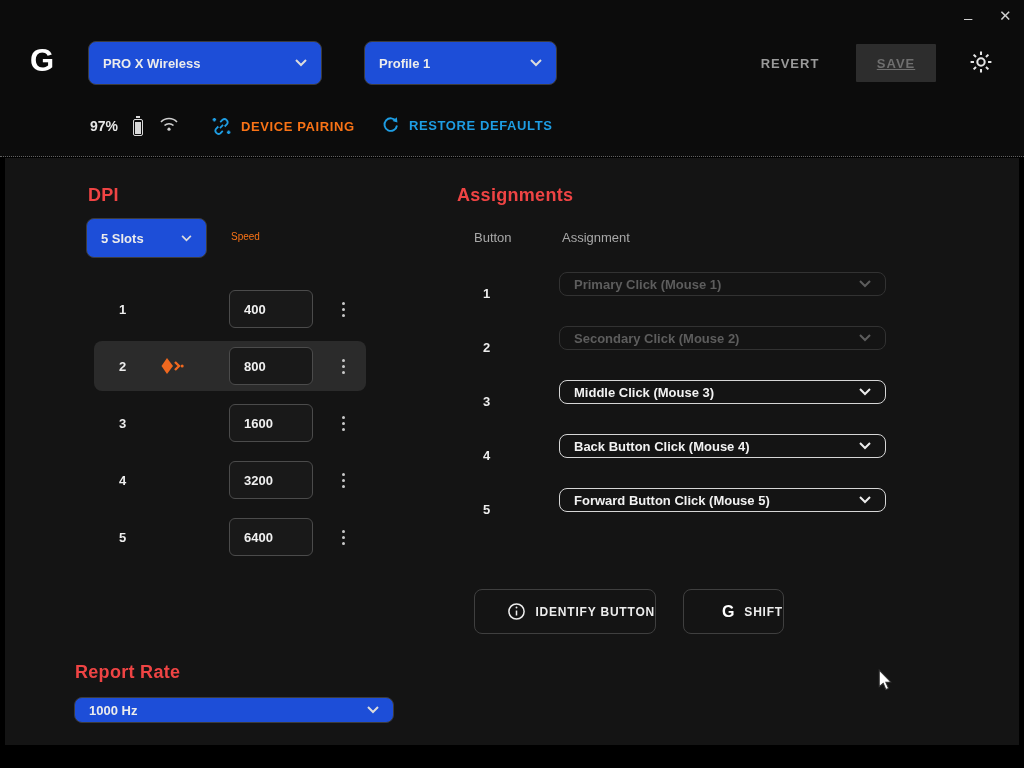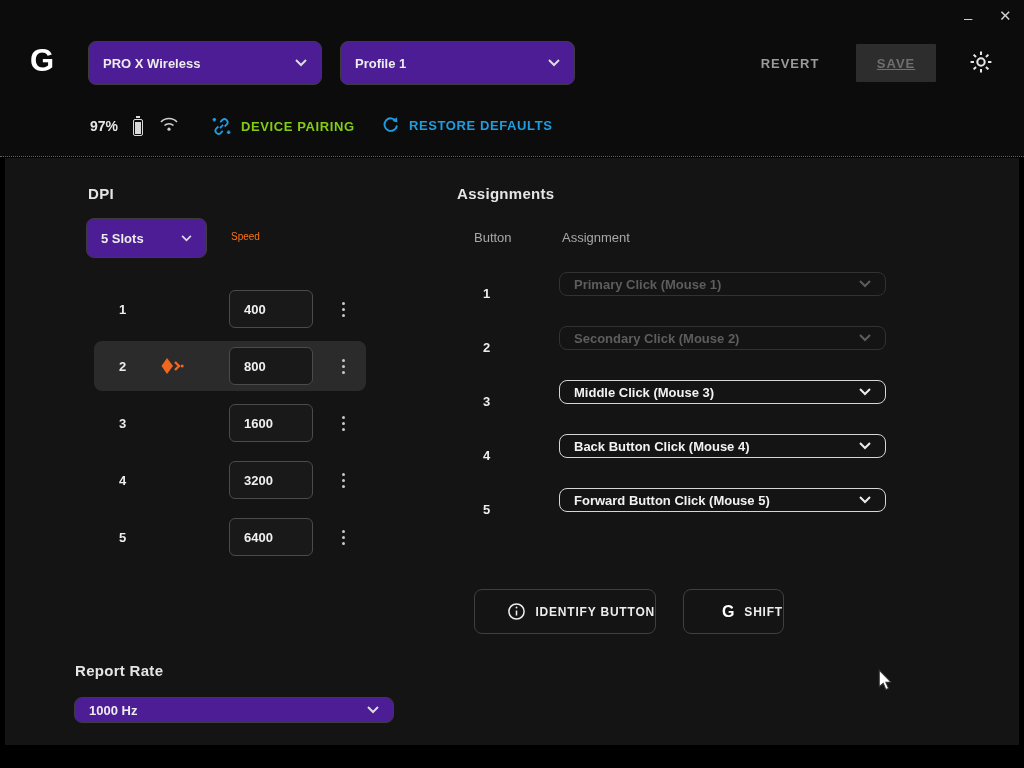--- a/index.html
+++ b/index.html
@@ -16,28 +16,28 @@
   #separator { position:absolute; top:156px; left:0; width:1024px; border-top:1px dotted #606060; }
   #main { position:absolute; top:158px; left:5px; width:1014px; height:587px; background:#141414; }
 
   .winbtn { position:absolute; color:#cfcfcf; font-size:15px; line-height:1; cursor:pointer; }
   #btn-min { top:10px; left:964px; }
   #btn-close { top:8px; left:999px; }
 
   #g-logo { position:absolute; left:24px; top:43px; width:36px; height:36px;
             font-size:31px; font-weight:700; color:#fff; display:flex; align-items:center; justify-content:center; }
 
-  .dd { position:absolute; display:flex; align-items:center; background:#4c1d95;
+  .dd { position:absolute; display:flex; align-items:center; background:#1d4ed8;
         border:1px solid #3c3c3c; border-radius:8px; padding:0 14px;
         font-size:13px; font-weight:700; color:#ececec; cursor:pointer; }
   .dd .lbl { white-space:nowrap; }
   .dd svg { margin-left:auto; flex:none; }
 
   #device-dd { left:88px; top:41px; width:234px; height:44px; }
-  #profile-dd { left:340px; top:41px; width:235px; height:44px; }
+  #profile-dd { left:364px; top:41px; width:193px; height:44px; }
 
   #revert-btn { position:absolute; left:756px; top:56px; width:68px; text-align:center;
                 font-size:13px; font-weight:700; letter-spacing:1px; color:#9a9a9a; cursor:pointer; }
   #save-btn { position:absolute; left:856px; top:44px; width:80px; height:38px; background:#2d2d2d;
               border-radius:1px; display:flex; align-items:center; justify-content:center;
               font-size:13px; font-weight:700; letter-spacing:1px; color:#6f6f6f; cursor:pointer;text-decoration:underline; }
   #gear { position:absolute; left:968px; top:49px; width:26px; height:26px; cursor:pointer; }
 
   
   #battery-text { position:absolute; left:90px; top:118px; font-size:14px; font-weight:600; color:#e6e6e6; }
@@ -46,21 +46,21 @@
   #battery-icon:before { content:""; position:absolute; top:-4px; left:2px; width:4px; height:2px; background:#d9d9d9; }
   #battery-icon:after { content:""; position:absolute; left:1px; right:1px; top:2px; bottom:1px; background:#d9d9d9; }
   #wireless-icon { position:absolute; left:157px; top:115px; }
 
   .blue-action { position:absolute; display:flex; align-items:center; gap:9px; cursor:pointer;
                  font-size:13px; font-weight:700; letter-spacing:.6px; }
   #pairing-action { left:211px; top:116px; }
   #restore-action { left:381px; top:116px; }
 
   
-  .section-title { position:absolute; font-size:15px; font-weight:700; color:#e5e5e5; letter-spacing:.3px; }
+  .section-title { position:absolute; font-size:18px; font-weight:700; color:#ef4444; letter-spacing:.3px; }
   #dpi-title { left:88px; top:185px; }
   #assignments-title { left:457px; top:185px; }
   #report-title { left:75px; top:662px; }
 
   #slots-dd { left:86px; top:218px; width:121px; height:40px;gap:24px; }
   #speed-label { position:absolute; left:231px; top:231px; font-size:10px; color:#f97316; }
 
   
   #dpi-rows { position:absolute; left:94px; top:284px; width:272px; }
   .dpi-row { position:relative; height:50px; margin-bottom:7px; border-radius:8px; }
@@ -138,21 +138,21 @@
   <div id="battery-text">97%</div>
   <div id="battery-icon"></div>
   <span id="wireless-icon">
     <svg width="24" height="19" viewBox="0 0 24 19" fill="none" stroke="#cfcfcf" stroke-width="1.6">
       <path d="M4 7a11 11 0 0 1 16 0"></path>
       <path d="M7.5 10.5a6.5 6.5 0 0 1 9 0"></path>
       <circle cx="12" cy="14.2" r="1.6" fill="#cfcfcf" stroke="none"></circle>
     </svg>
   </span>
 
-  <div id="pairing-action" class="blue-action" style="color:#84cc16">
+  <div id="pairing-action" class="blue-action" style="color:#f97316">
     <svg width="21" height="21" viewBox="0 0 20 20" fill="none" stroke="#1e9de3" stroke-width="1.7">
       <path d="M8.5 11.5l3-3"></path>
       <path d="M7 10l-2.2 2.2a3 3 0 0 0 4.2 4.2l2.2-2.2"></path>
       <path d="M13 10l2.2-2.2a3 3 0 0 0-4.2-4.2L8.8 5.8"></path>
       <path d="M16.8 13.8v3.4M15.1 15.5h3.4M3.2 1.8v3.4M1.5 3.5h3.4"></path>
     </svg>
     <span>DEVICE PAIRING</span>
   </div>
 
   <div id="restore-action" class="blue-action" style="color:#1e9de3">

